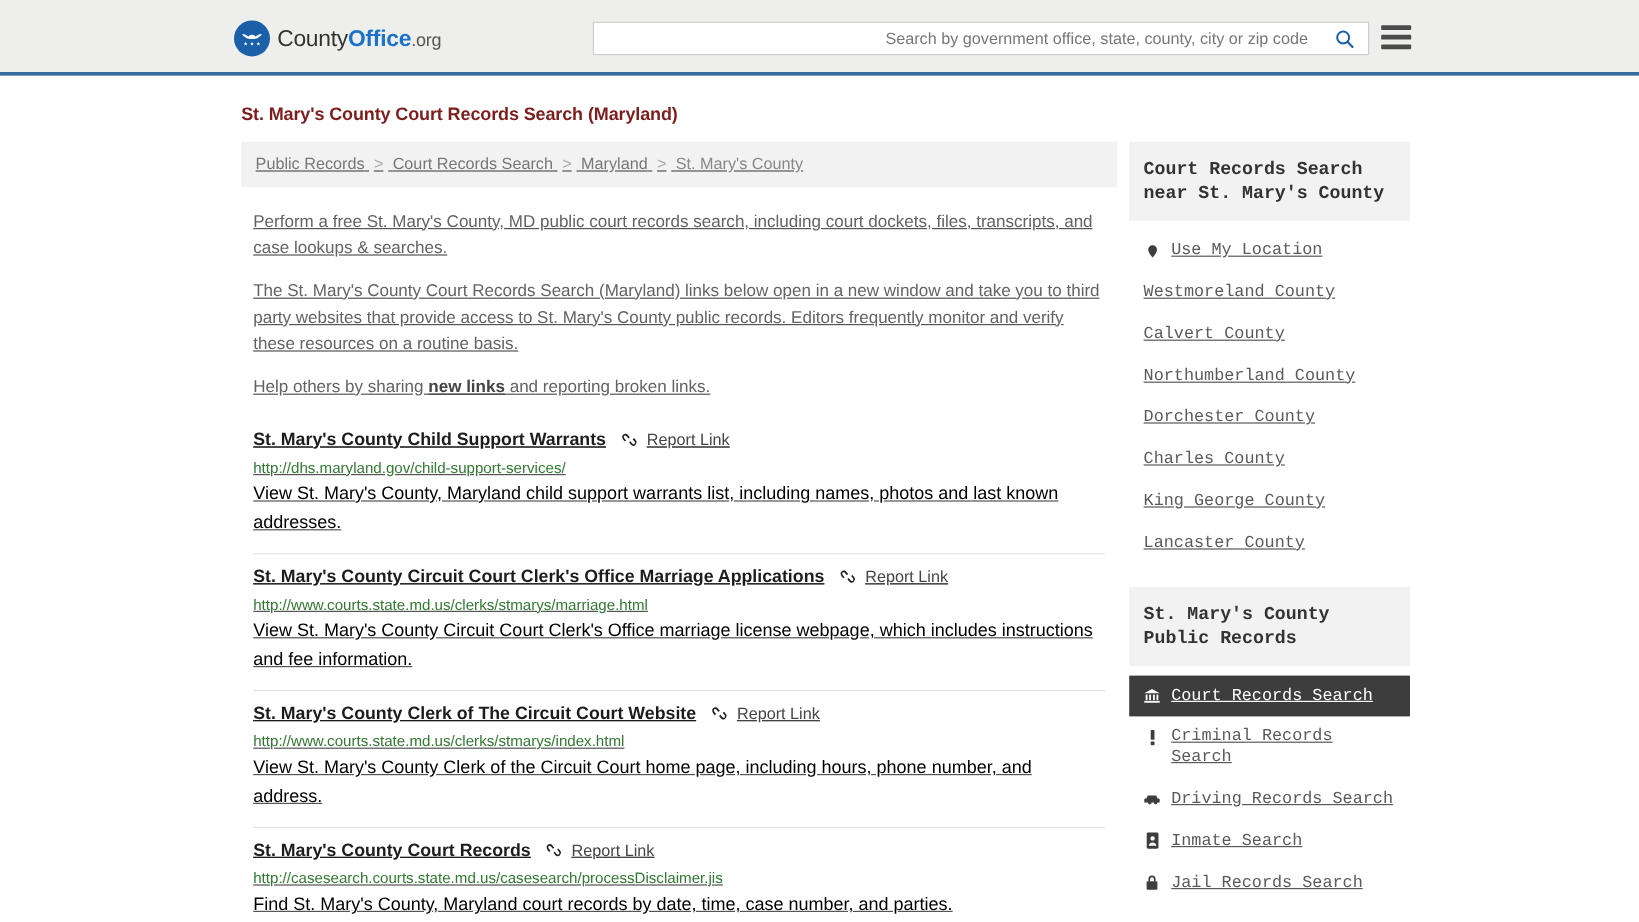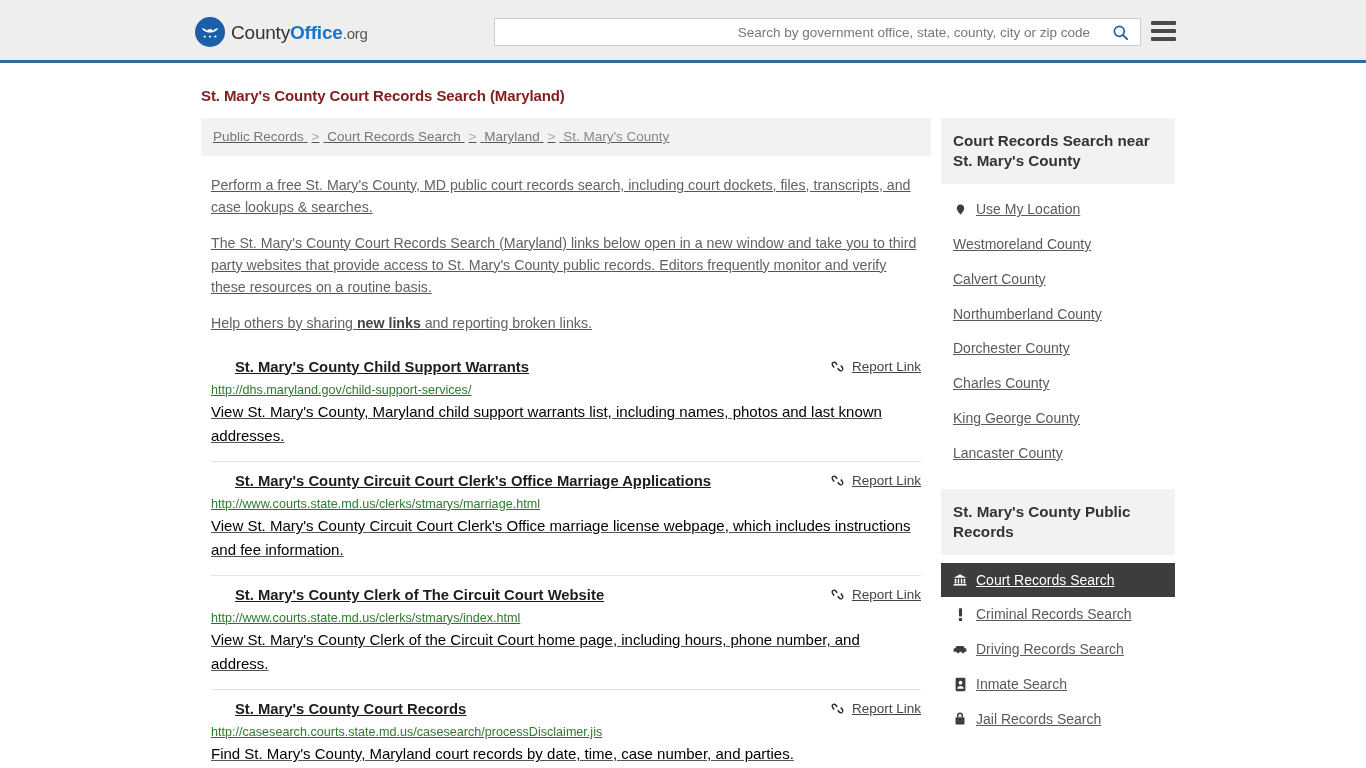--- a/index.html
+++ b/index.html
@@ -139,22 +139,21 @@
 
   
   .results { padding: 0 10px; }
   .result {
     border-bottom: 1px solid #e3e3e3;
     padding: 10px 0 12px 0;
   }
   .result-head {
     display: flex;
     align-items: flex-start;
-    justify-content: space-between;
-    margin-left: 24px;
+    justify-content: flex-start;
   }
   .result-title {
     font-size: 14.8px;
     font-weight: bold;
     color: #1c1c1c;
     text-decoration: underline;
     line-height: 1.3;
     padding-right: 12px;
   }
   .report-link {
@@ -177,21 +176,21 @@
     text-decoration: none;
   }
   .result-desc {
     font-size: 15px;
     color: #000000;
     line-height: 1.62;
     margin: 0;
   }
 
   
-  .side-box { margin-bottom: 2px; }
+  .side-box { margin-bottom: 2px; font-family: Liberation Mono, monospace; }
   .side-head {
     background: #f2f2f2;
     padding: 13px 12px;
     font-size: 15.2px;
     font-weight: bold;
     color: #333333;
     line-height: 1.32;
   }
   .side-list { list-style: none; margin: 0; padding: 8px 0 0 0; }
   .side-list li { margin: 0; }

